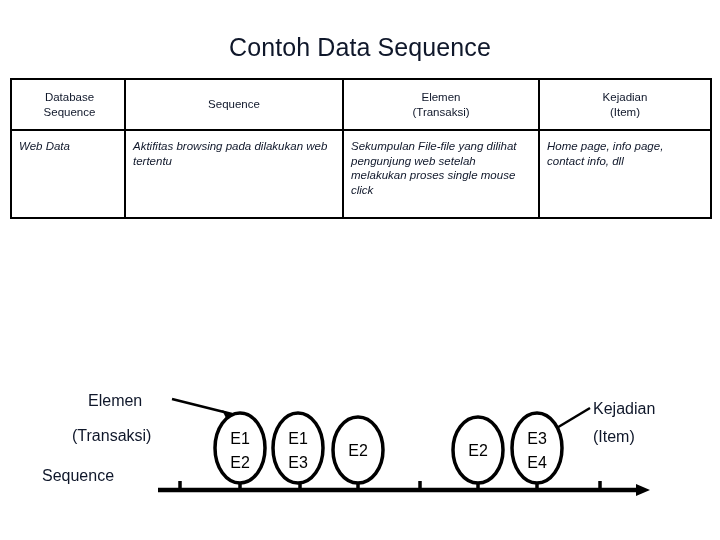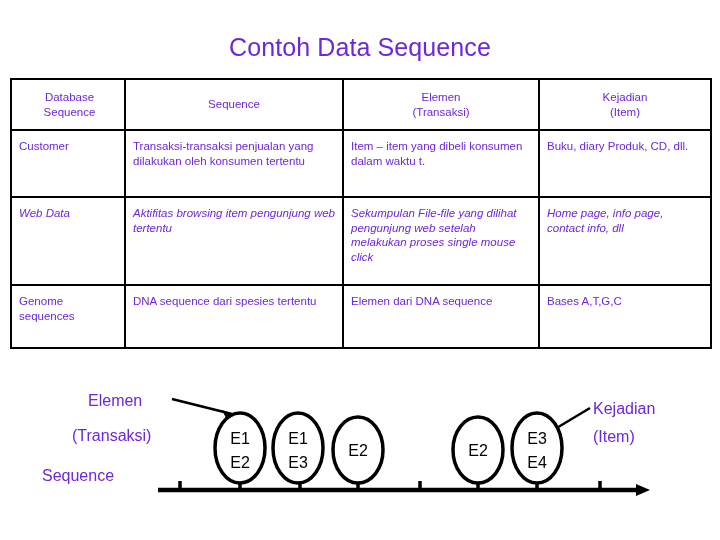--- a/index.html
+++ b/index.html
@@ -6,21 +6,21 @@
     margin: 0;
     padding: 0;
     background: #ffffff;
   }
   #page {
     position: relative;
     width: 720px;
     height: 540px;
     background: #ffffff;
     font-family: "Liberation Sans", sans-serif;
-    color: #6d28d9;
+    color: #0f172a;
     overflow: hidden;
   }
 
   
   #slide-title {
     position: absolute;
     left: 0;
     top: 32px;
     width: 720px;
     text-align: center;
@@ -134,37 +134,25 @@
           <div>Elemen</div>
           <div>(Transaksi)</div>
         </th>
         <th class="th-big">
           <div>Kejadian</div>
           <div>(Item)</div>
         </th>
       </tr>
     </thead>
     <tbody>
-      <tr class="r1">
-        <td>Customer</td>
-        <td>Transaksi-transaksi penjualan yang dilakukan oleh konsumen tertentu</td>
-        <td>Item – item yang dibeli konsumen dalam waktu t.</td>
-        <td>Buku, diary Produk, CD, dll.</td>
-      </tr>
       <tr class="r2">
         <td>Web Data</td>
-        <td>Aktifitas browsing item pengunjung web tertentu</td>
+        <td>Aktifitas browsing pada dilakukan web tertentu</td>
         <td>Sekumpulan File-file yang dilihat pengunjung web setelah melakukan proses single mouse click</td>
         <td>Home page, info page, contact info, dll</td>
-      </tr>
-      <tr class="r4">
-        <td>Genome sequences</td>
-        <td>DNA sequence dari spesies tertentu</td>
-        <td>Elemen dari DNA sequence</td>
-        <td>Bases A,T,G,C</td>
       </tr>
     </tbody>
   </table>
 
   <div id="diagram">
 
     <svg width="720" height="150" viewBox="0 390 720 150">
 
       <g>
         <line x1="172" y1="399" x2="232" y2="414" stroke="#000" stroke-width="2.5"></line>

